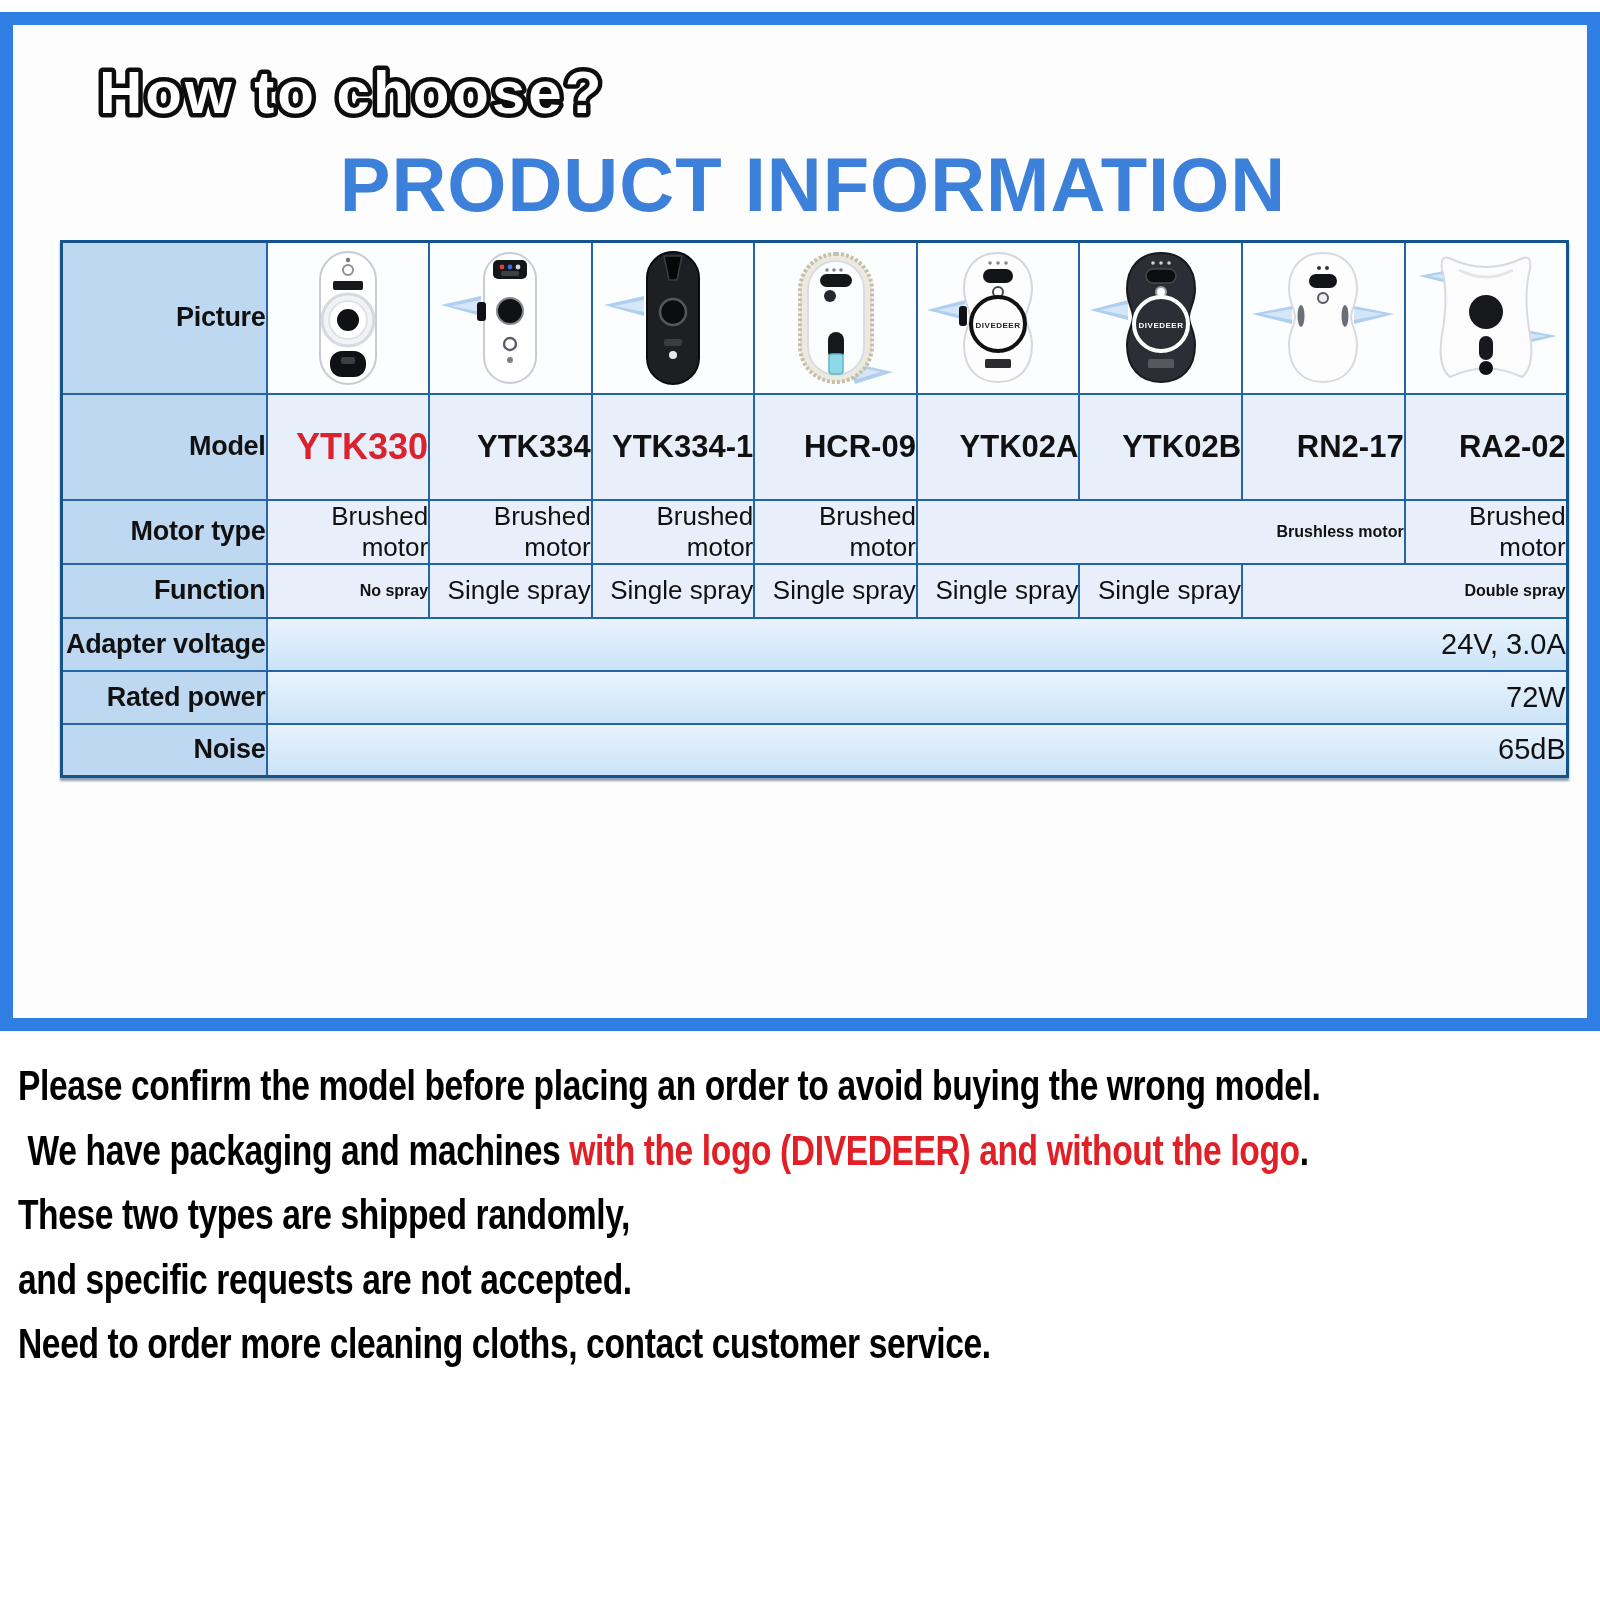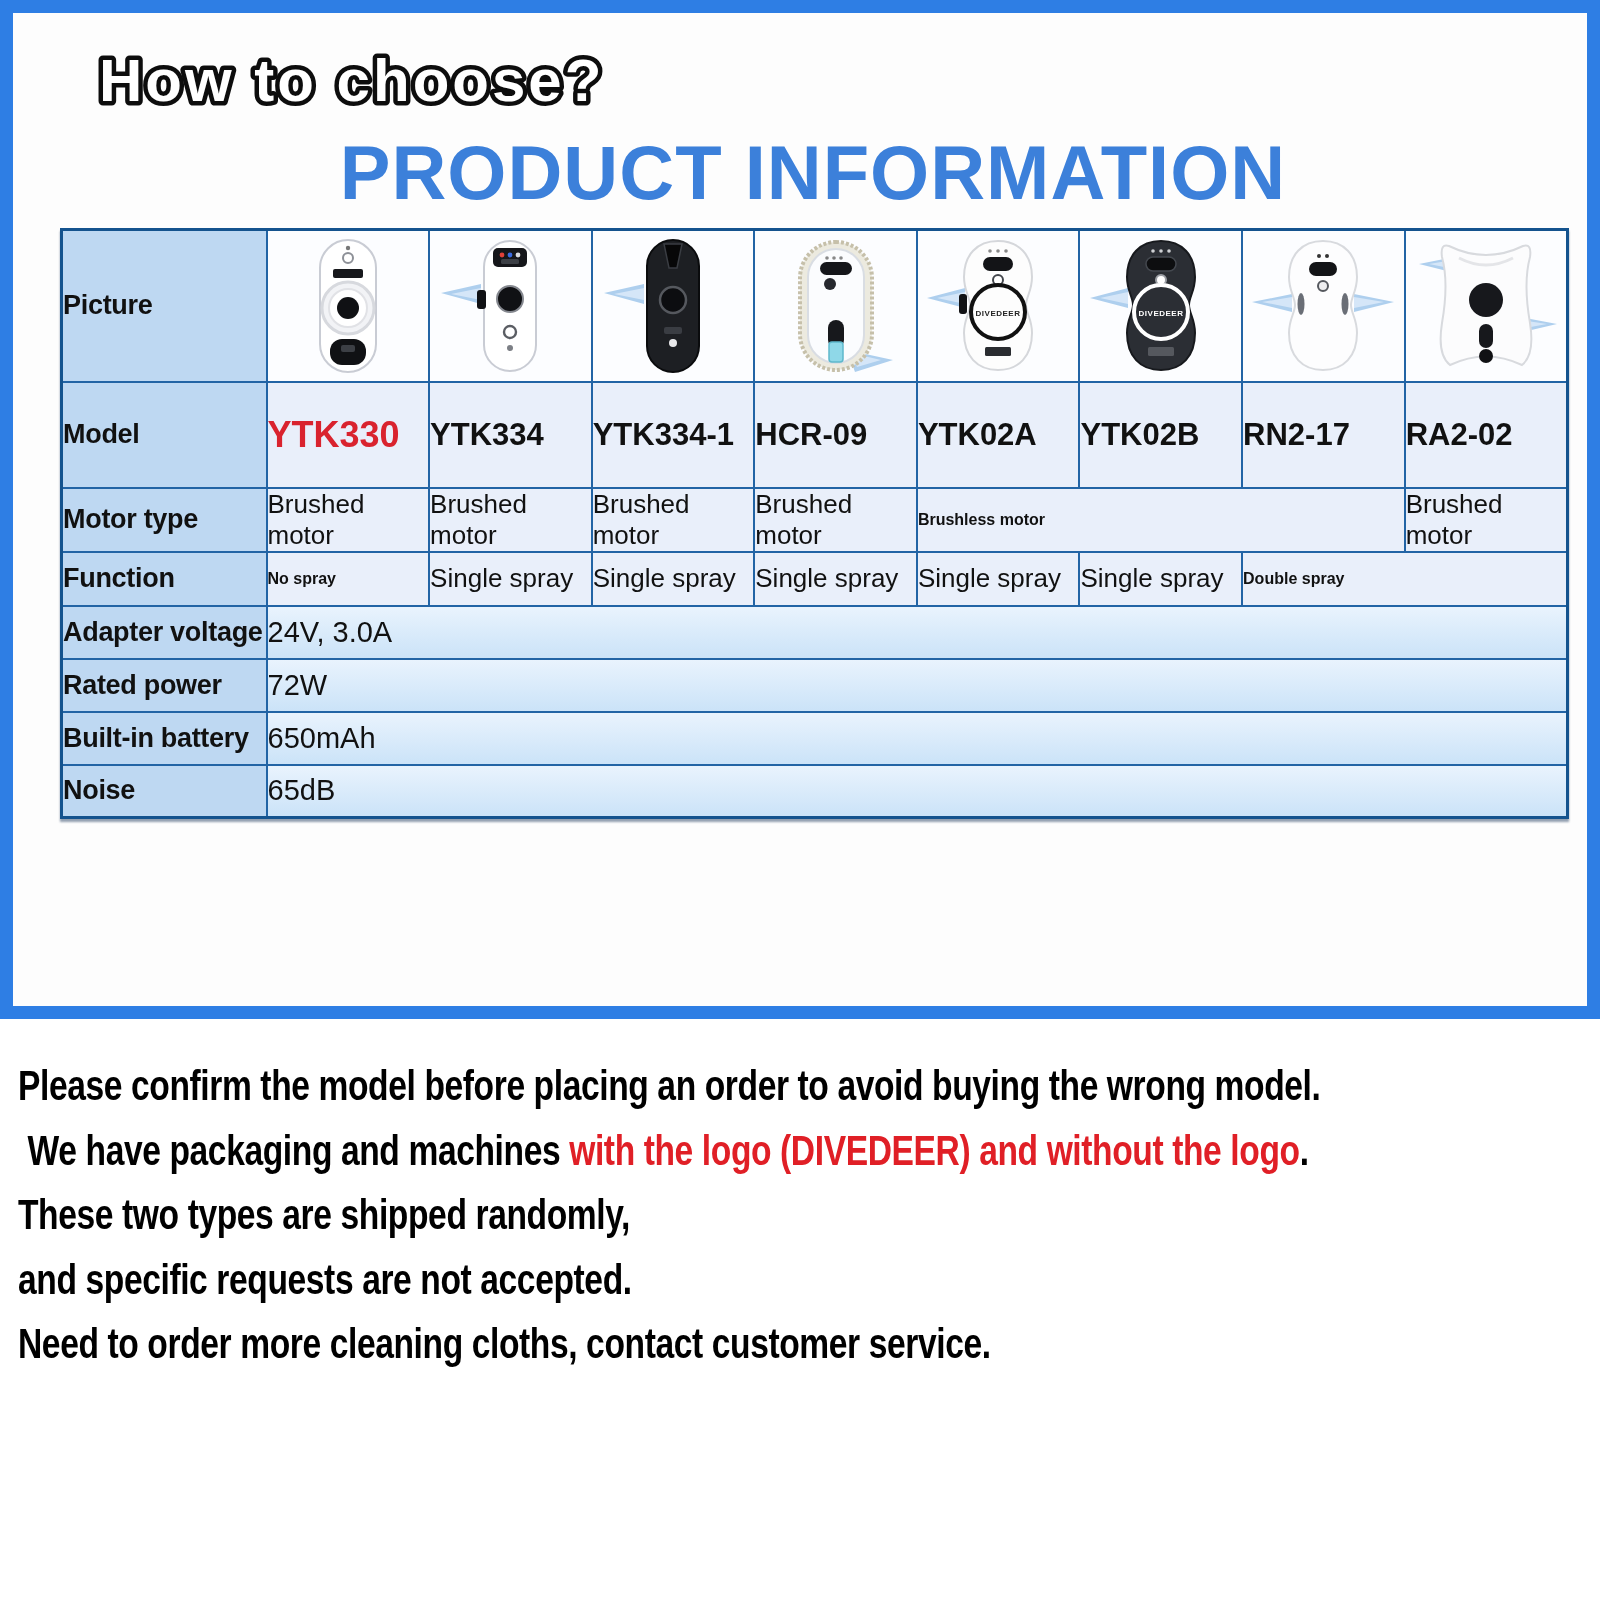--- a/index.html
+++ b/index.html
@@ -2,41 +2,41 @@
 <html><head>
 <meta charset="utf-8">
 <style>
   html,body { margin:0; padding:0; }
   body {
     width:1600px; height:1600px; position:relative; background:#ffffff;
     font-family:"Liberation Sans", sans-serif; overflow:hidden;
   }
   
   .frame {
-    position:absolute; left:0; top:0; width:1600px; height:1019px;
+    position:absolute; left:0; top:12px; width:1600px; height:1019px;
     box-sizing:border-box; border:13px solid #2e7ee4; background:#fdfdfd;
   }
   .bubble-svg { position:absolute; left:72px; top:22px; }
   .bubble-svg text {
     font-family:"Liberation Sans", sans-serif; font-weight:800; font-size:60px;
     fill:#ffffff; stroke:#0d0d0d; stroke-width:9px; paint-order:stroke;
     stroke-linejoin:round; letter-spacing:3px;
   }
   .main-title {
     position:absolute; left:0; width:1600px; top:116px; text-align:center;
     font-size:76px; font-weight:800; color:#3c80da; letter-spacing:1px;
   }
   
   .tbl-wrap { position:absolute; left:47px; top:215px; }
   table.spec {
     border-collapse:collapse; table-layout:fixed; width:1506px;
     border:3px solid #14538e; box-shadow:0 3px 2px rgba(18,47,85,.45);
   }
   table.spec td {
-    border:2px solid #2264a5; text-align:left; vertical-align:middle;
+    border:2px solid #2264a5; text-align:right; vertical-align:middle;
     padding:0; overflow:hidden; color:#111;
   }
   td.lbl { background:#bed8f2; font-size:27px; font-weight:700; letter-spacing:-0.3px; }
   tr.r-pic  { height:152px; }
   tr.r-model{ height:106px; }
   tr.r-motor{ height:56px; }
   tr.r-func { height:54px; }
   tr.r-s    { height:53px; }
   tr.r-pic td.prod { background:#fcfdff; }
   tr.r-model td.prod, tr.r-motor td.c, tr.r-func td.c { background:#e9effa; }
@@ -238,24 +238,20 @@
 
       <tr class="r-s">
         <td class="lbl">Adapter voltage</td>
         <td class="val" colspan="8">24V, 3.0A</td>
       </tr>
       <tr class="r-s">
         <td class="lbl">Rated power</td>
         <td class="val" colspan="8">72W</td>
       </tr>
       <tr class="r-s">
-        <td class="lbl">Built-in battery</td>
-        <td class="val" colspan="8">650mAh</td>
-      </tr>
-      <tr class="r-s">
         <td class="lbl">Noise</td>
         <td class="val" colspan="8">65dB</td>
       </tr>
     </tbody>
       </table>
   </div>
 </div>
 
 <div class="notes">
   <div class="nline">Please confirm the model before placing an order to avoid buying the wrong model.</div>

